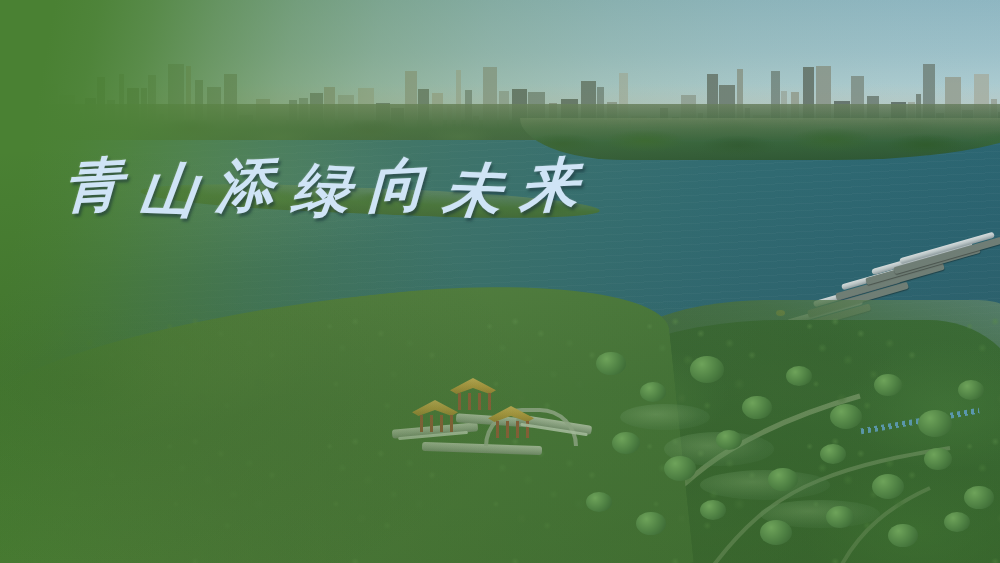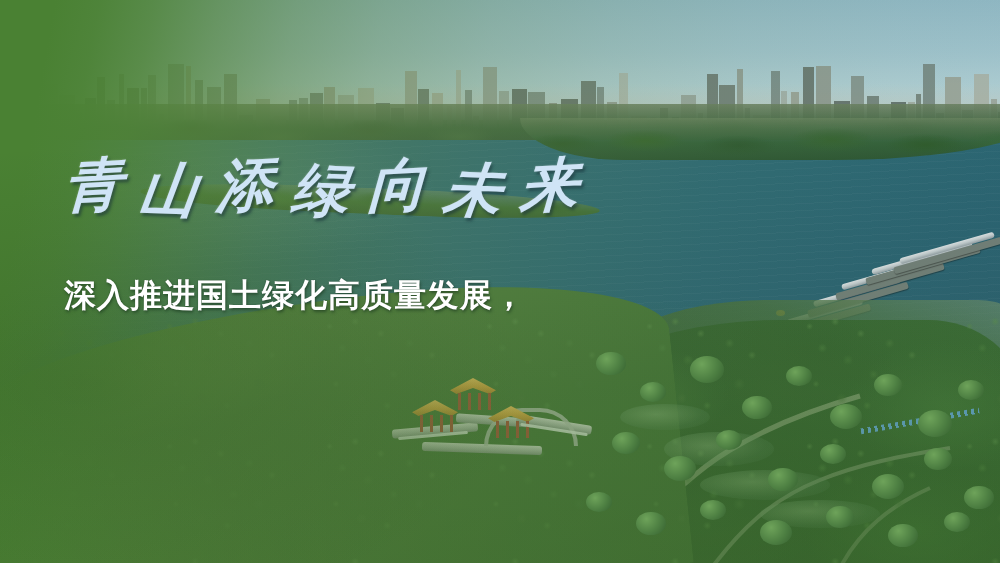--- a/index.html
+++ b/index.html
@@ -512,16 +512,15 @@
       <span class="ch">青</span>
       <span class="ch">山</span>
       <span class="ch">添</span>
       <span class="ch">绿</span>
       <span class="ch">向</span>
       <span class="ch">未</span>
       <span class="ch">来</span>
     </div>
 
   <div id="body-text">
-    <div class="bodyline">深入推进国土绿化高质量发展，</div>
   </div>
 
 </div>
 
 </body></html>

